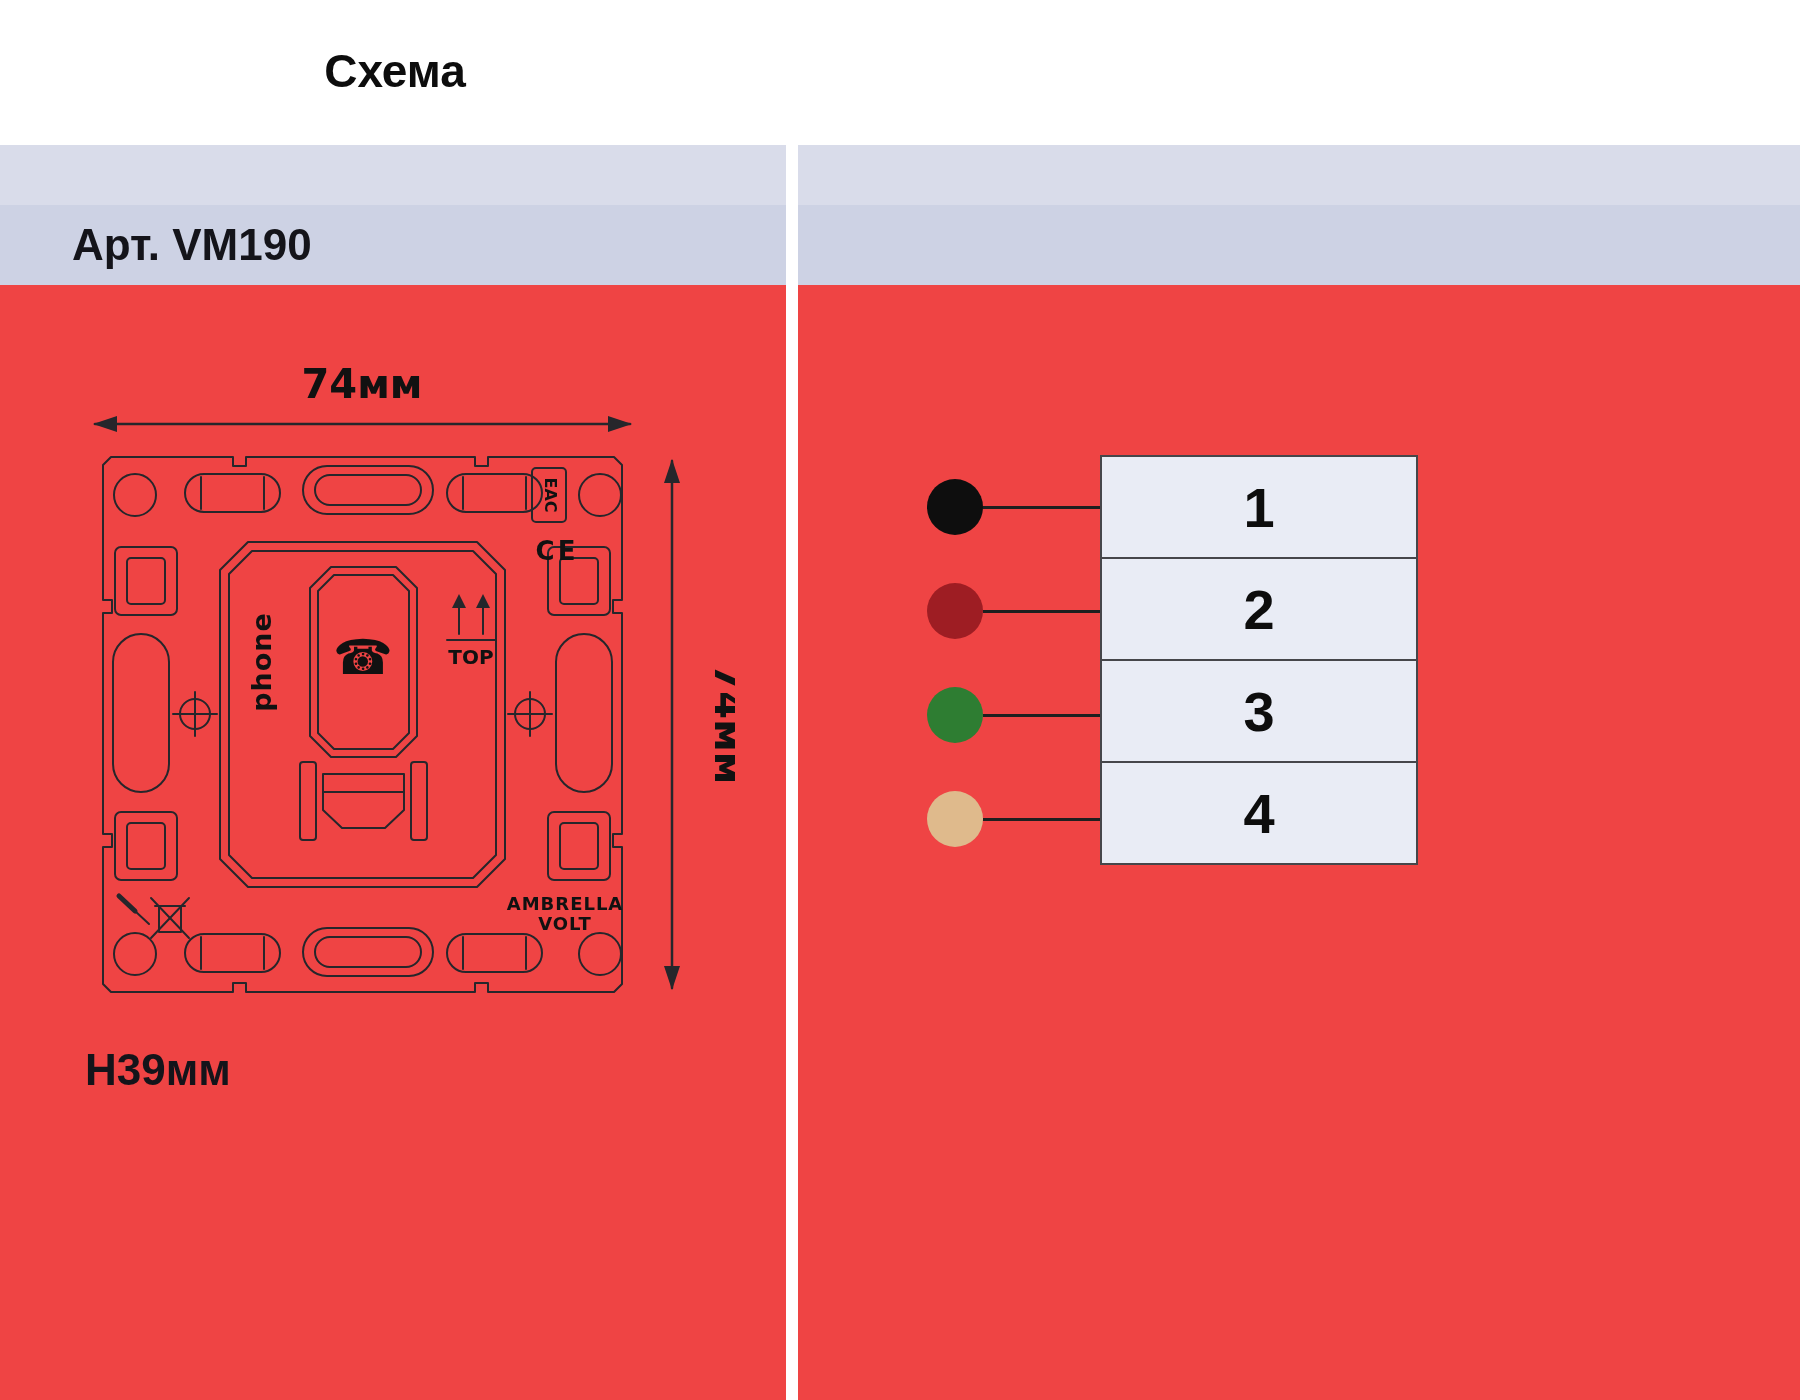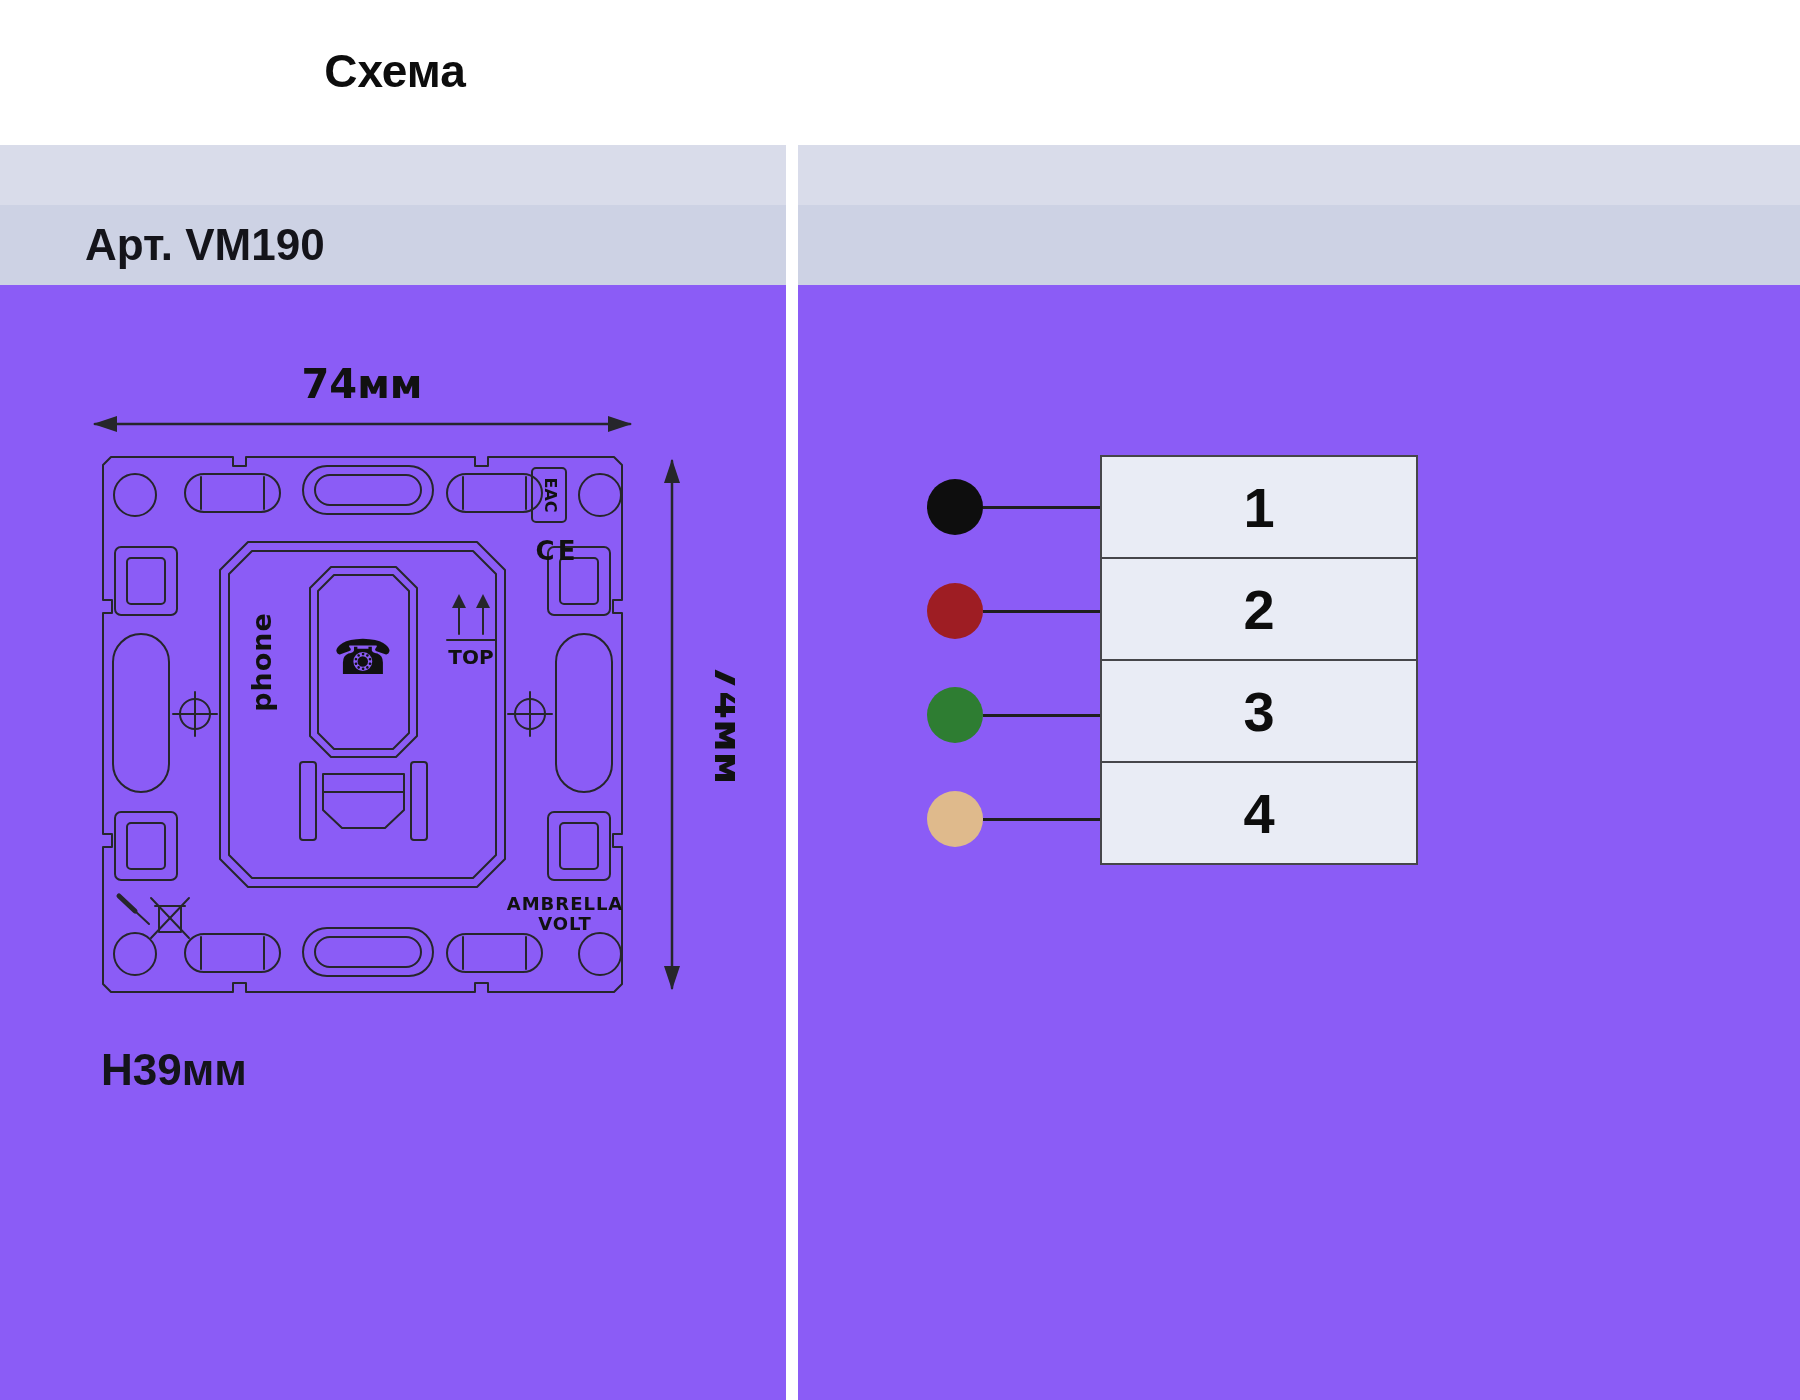--- a/index.html
+++ b/index.html
@@ -10,56 +10,56 @@
     font-family:"Liberation Sans",sans-serif;
     color:#111;
     overflow:hidden;
   }
   .header{position:absolute;left:0;top:0;width:1800px;height:145px;background:#ffffff;}
   .col-title{position:absolute;top:44px;font-size:46px;font-weight:600;color:#0d0d0d;text-align:center;}
   .col-title.left{left:0;width:790px;}
   .col-title.right{left:800px;width:760px;}
   .band1{position:absolute;left:0;top:145px;width:1800px;height:60px;background:#d9dcea;}
   .band2{position:absolute;left:0;top:205px;width:1800px;height:80px;background:#cdd2e4;}
-  .article{position:absolute;left:85px;top:205px;height:80px;line-height:80px;font-size:44px;font-weight:600;color:#14141a;text-align:center;}
+  .article{position:absolute;left:72px;top:205px;height:80px;line-height:80px;font-size:44px;font-weight:600;color:#14141a;text-align:center;}
   .divider{position:absolute;left:786px;top:145px;width:12px;height:1255px;background:#ffffff;}
 
   
   .drawing{position:absolute;left:85px;top:362px;}
   .drawing line,.drawing path,.drawing rect,.drawing circle,.drawing ellipse{
     stroke:#26262b;stroke-width:2;fill:none;stroke-linejoin:round;stroke-linecap:round;
   }
   .drawing .dimline{stroke-width:2.5;}
   .drawing .fillshape{fill:#26262b;stroke:none;}
   .drawing text{fill:#111;stroke:none;font-family:"DejaVu Sans","Liberation Sans",sans-serif;}
   .dim-label{font-size:40px;font-weight:600;}
   .phone-word{font-size:27px;font-weight:700;letter-spacing:1px;}
   .phone-glyph{font-size:48px;}
   .top-label{font-size:20px;font-weight:700;}
   .eac-label{font-size:16px;font-weight:700;}
   .ce-label{font-size:26px;letter-spacing:3px;font-weight:600;}
   .brand-label{font-size:18px;font-weight:700;letter-spacing:1px;}
-  .depth-label{position:absolute;left:101px;top:1045px;font-size:44px;font-weight:600;color:#14141a;}
+  .depth-label{position:absolute;left:85px;top:1045px;font-size:44px;font-weight:600;color:#14141a;}
 
   
   .pin{position:absolute;display:flex;align-items:center;}
   .pin-circle{width:56px;height:56px;border-radius:50%;background:#000;flex:0 0 auto;}
   .pin-line{width:118px;height:3px;background:#1f1f1f;flex:0 0 auto;}
   .pin-table{position:absolute;left:1100px;top:455px;width:318px;}
   .pin-row{
     height:104px;border:2px solid #46464a;margin-top:-2px;background:#e9ecf5;
     display:flex;align-items:center;justify-content:center;
     font-size:56px;font-weight:700;color:#0d0d0d;box-sizing:border-box;
   }
   .pin-row:first-child{margin-top:0;}
 </style>
 </head>
 <body>
 
-<div class="page" style="background-color: #8b5cf6;">
+<div class="page" style="background-color: #ef4444;">
 
   <div class="header"></div>
   <div class="col-title left">Схема</div>
 
   <div class="band1" style="background-color: rgb(217, 220, 234);"></div>
   <div class="band2" style="background-color: rgb(205, 210, 228);"></div>
   <div class="article">Арт. VM190</div>
   <div class="divider"></div>
 
   <svg class="drawing" width="650" height="660" viewBox="0 0 650 660">

